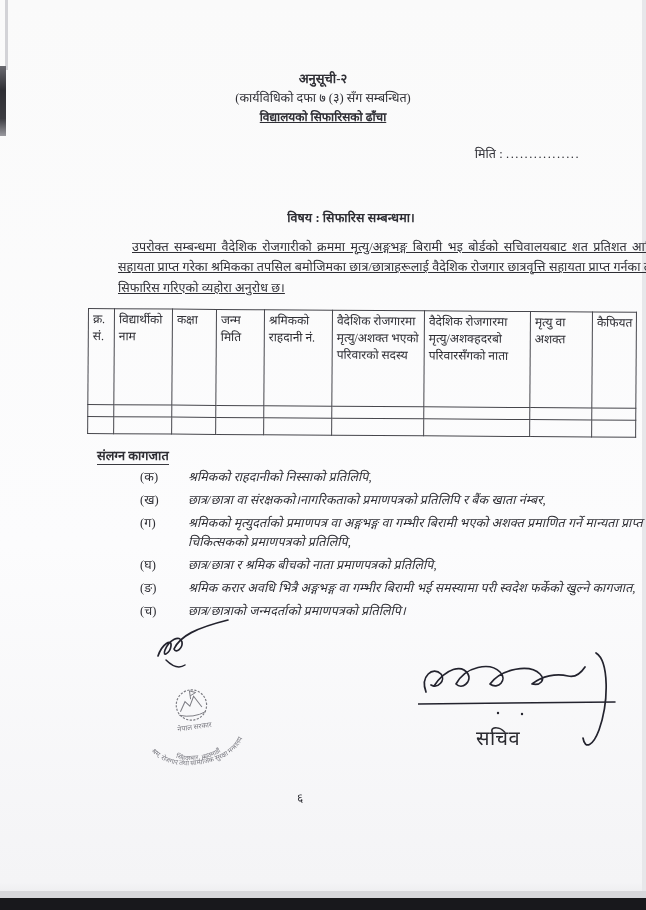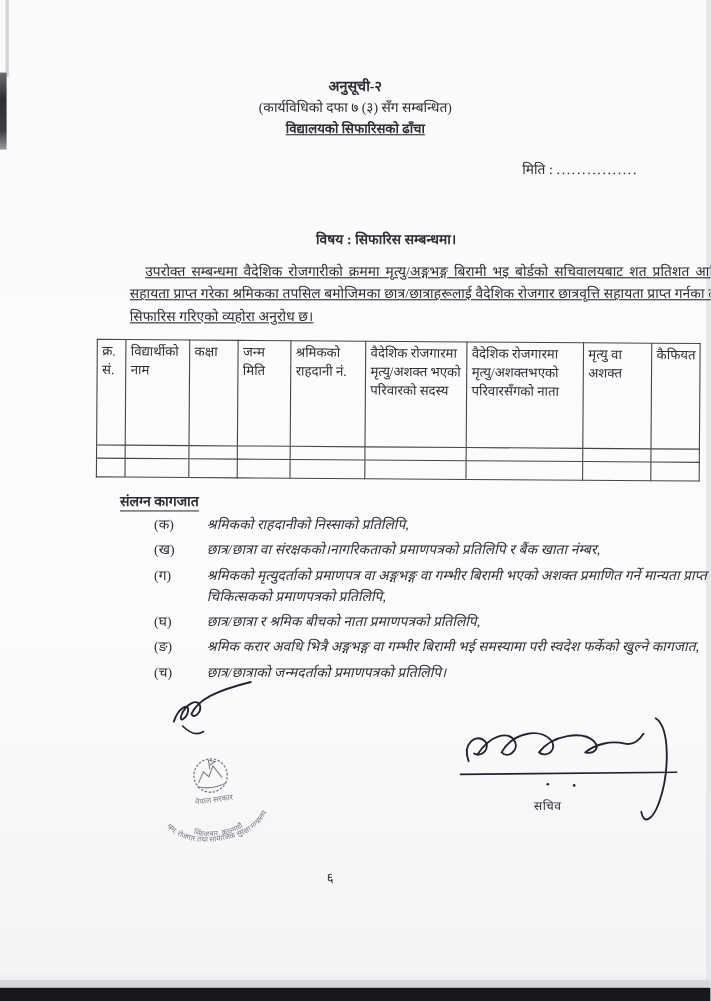--- a/index.html
+++ b/index.html
@@ -56,21 +56,21 @@
   ul.attach li{display:flex;margin-bottom:3px;line-height:1.58;}
   ul.attach li .lbl{width:30px;flex:0 0 30px;}
   ul.attach li .gap{width:18px;flex:0 0 18px;}
   ul.attach li .txt{flex:1;font-style:italic;}
 
   .sig path,.sig line{fill:none;stroke:#23232e;stroke-linecap:round;stroke-linejoin:round;}
   .stamp{opacity:.78;}
   .stamp text{fill:#54545d;}
   .stamp path.stroke{fill:none;stroke:#5a5a62;}
 
-  .secretary{font-size:11px;letter-spacing:.5px;color:#2a2a30;}
+  .secretary{font-size:20px;letter-spacing:.5px;color:#2a2a30;}
   .pagenum{font-size:12px;}
 </style>
 </head>
 <body>
 
 <div class="scan">
 
   <div class="art-left-line"></div>
   <div class="art-left-dark"></div>
   <div class="art-right-edge"></div>
@@ -105,21 +105,21 @@
           <col style="width:43px">
       </colgroup>
       <tbody>
           <tr class="hrow">
         <th>क्र. सं.</th>
         <th>विद्यार्थीको नाम</th>
         <th>कक्षा</th>
         <th>जन्म मिति</th>
         <th>श्रमिकको राहदानी नं.</th>
         <th>वैदेशिक रोजगारमा मृत्यु/अशक्त भएको परिवारको सदस्य</th>
-        <th>वैदेशिक रोजगारमा मृत्यु/अशक्तभएको परिवारसँगको नाता</th>
+        <th>वैदेशिक रोजगारमा मृत्यु/अशक्हदरबो परिवारसँगको नाता</th>
         <th>मृत्यु वा अशक्त</th>
         <th>कैफियत</th>
       </tr>
       <tr class="erow1">
         <td></td>
             <td></td>
             <td></td>
             <td></td>
             <td></td>
             <td></td>
@@ -135,21 +135,21 @@
             <td></td>
             <td></td>
             <td></td>
             <td></td>
             <td></td>
       </tr>
     </tbody>
       </table>
   </div>
 
-  <div class="abs" style="top:446px;left:109px;">
+  <div class="abs" style="top:446px;left:97px;">
     <span class="attach-head">संलग्न कागजात</span>
   </div>
 
   <div class="abs doc-text" style="top:468px;left:112px;">
     <ul class="attach">
       <li>
         <span class="lbl">(क)</span>
         <span class="gap"></span>
         <span class="txt">श्रमिकको राहदानीको निस्साको प्रतिलिपि,</span>
       </li>

